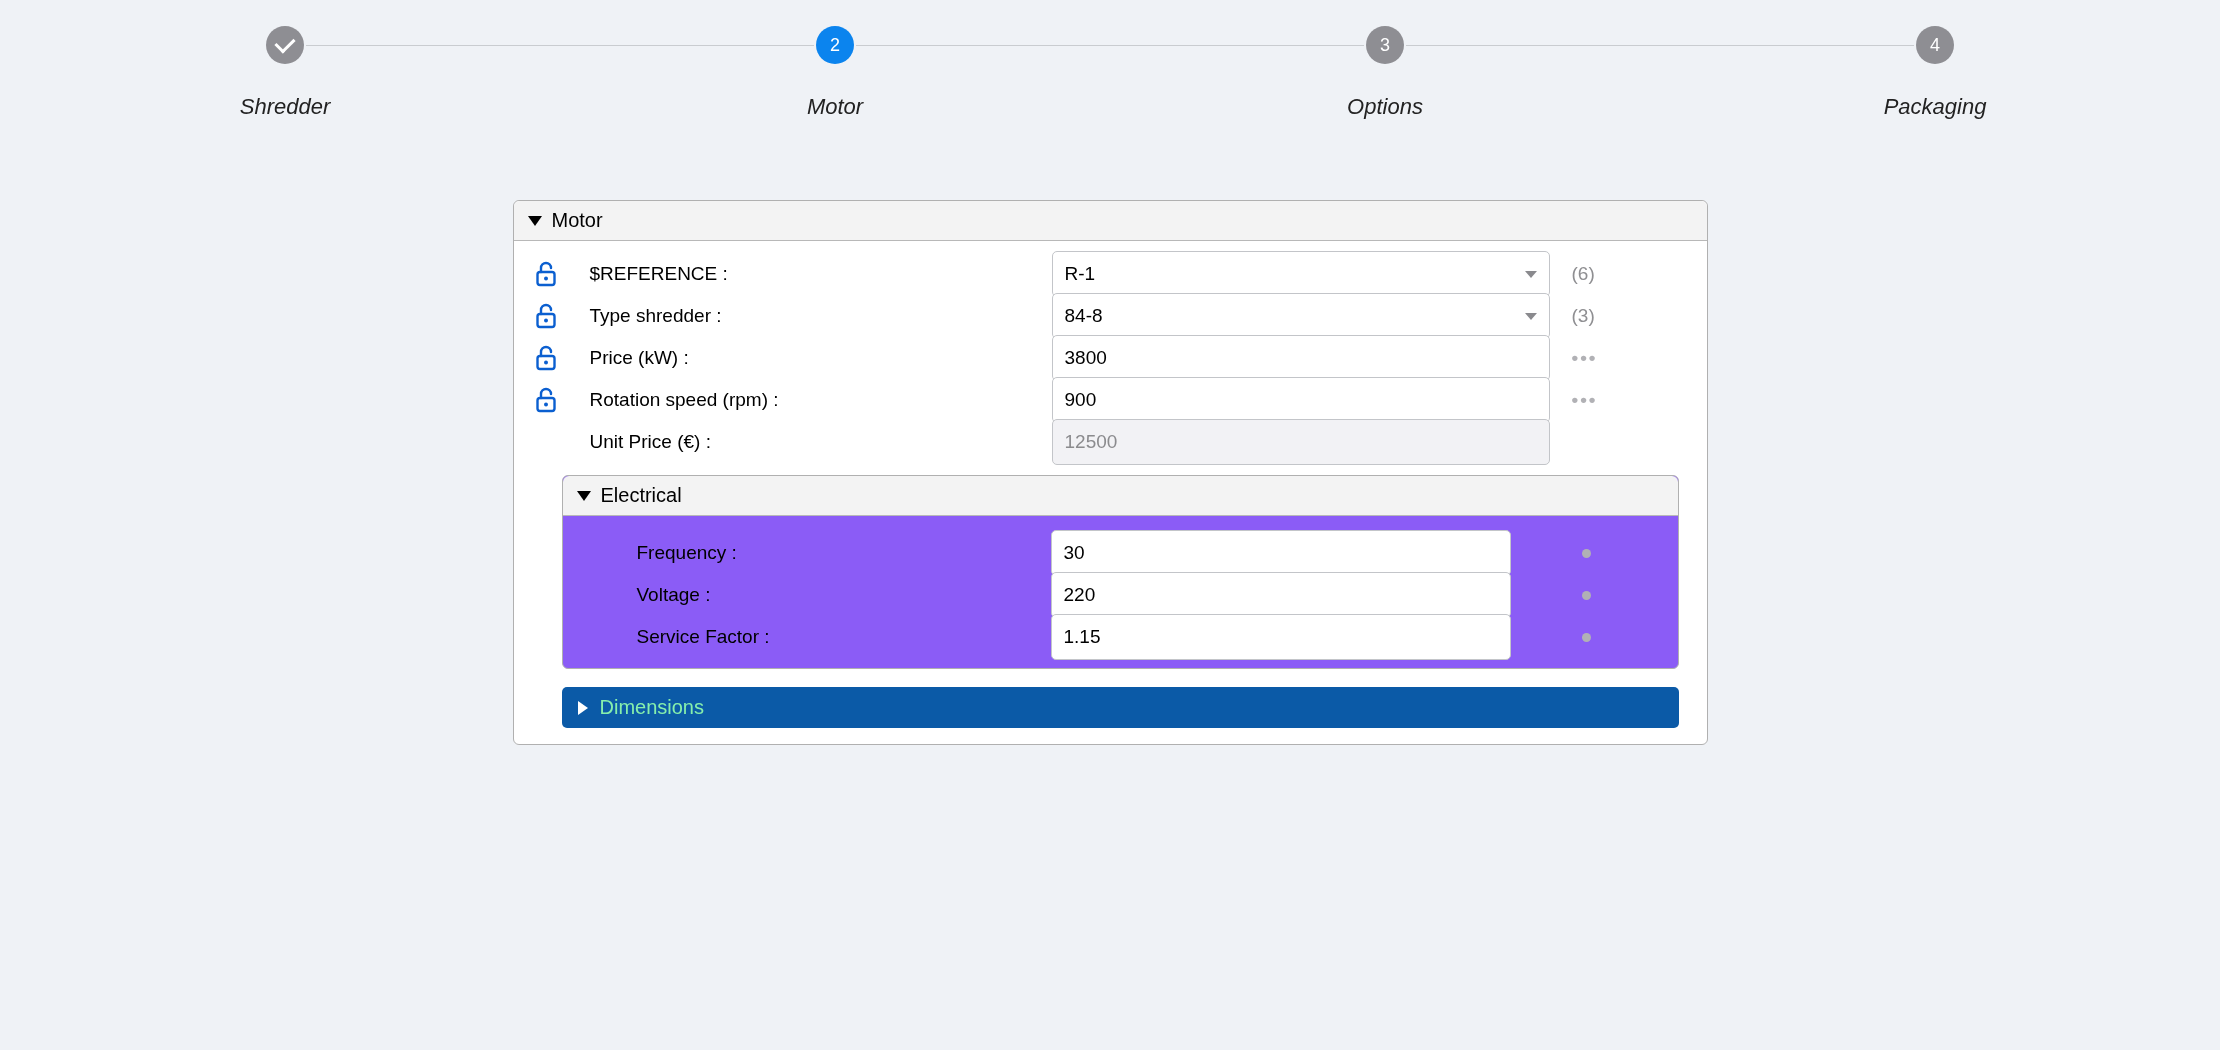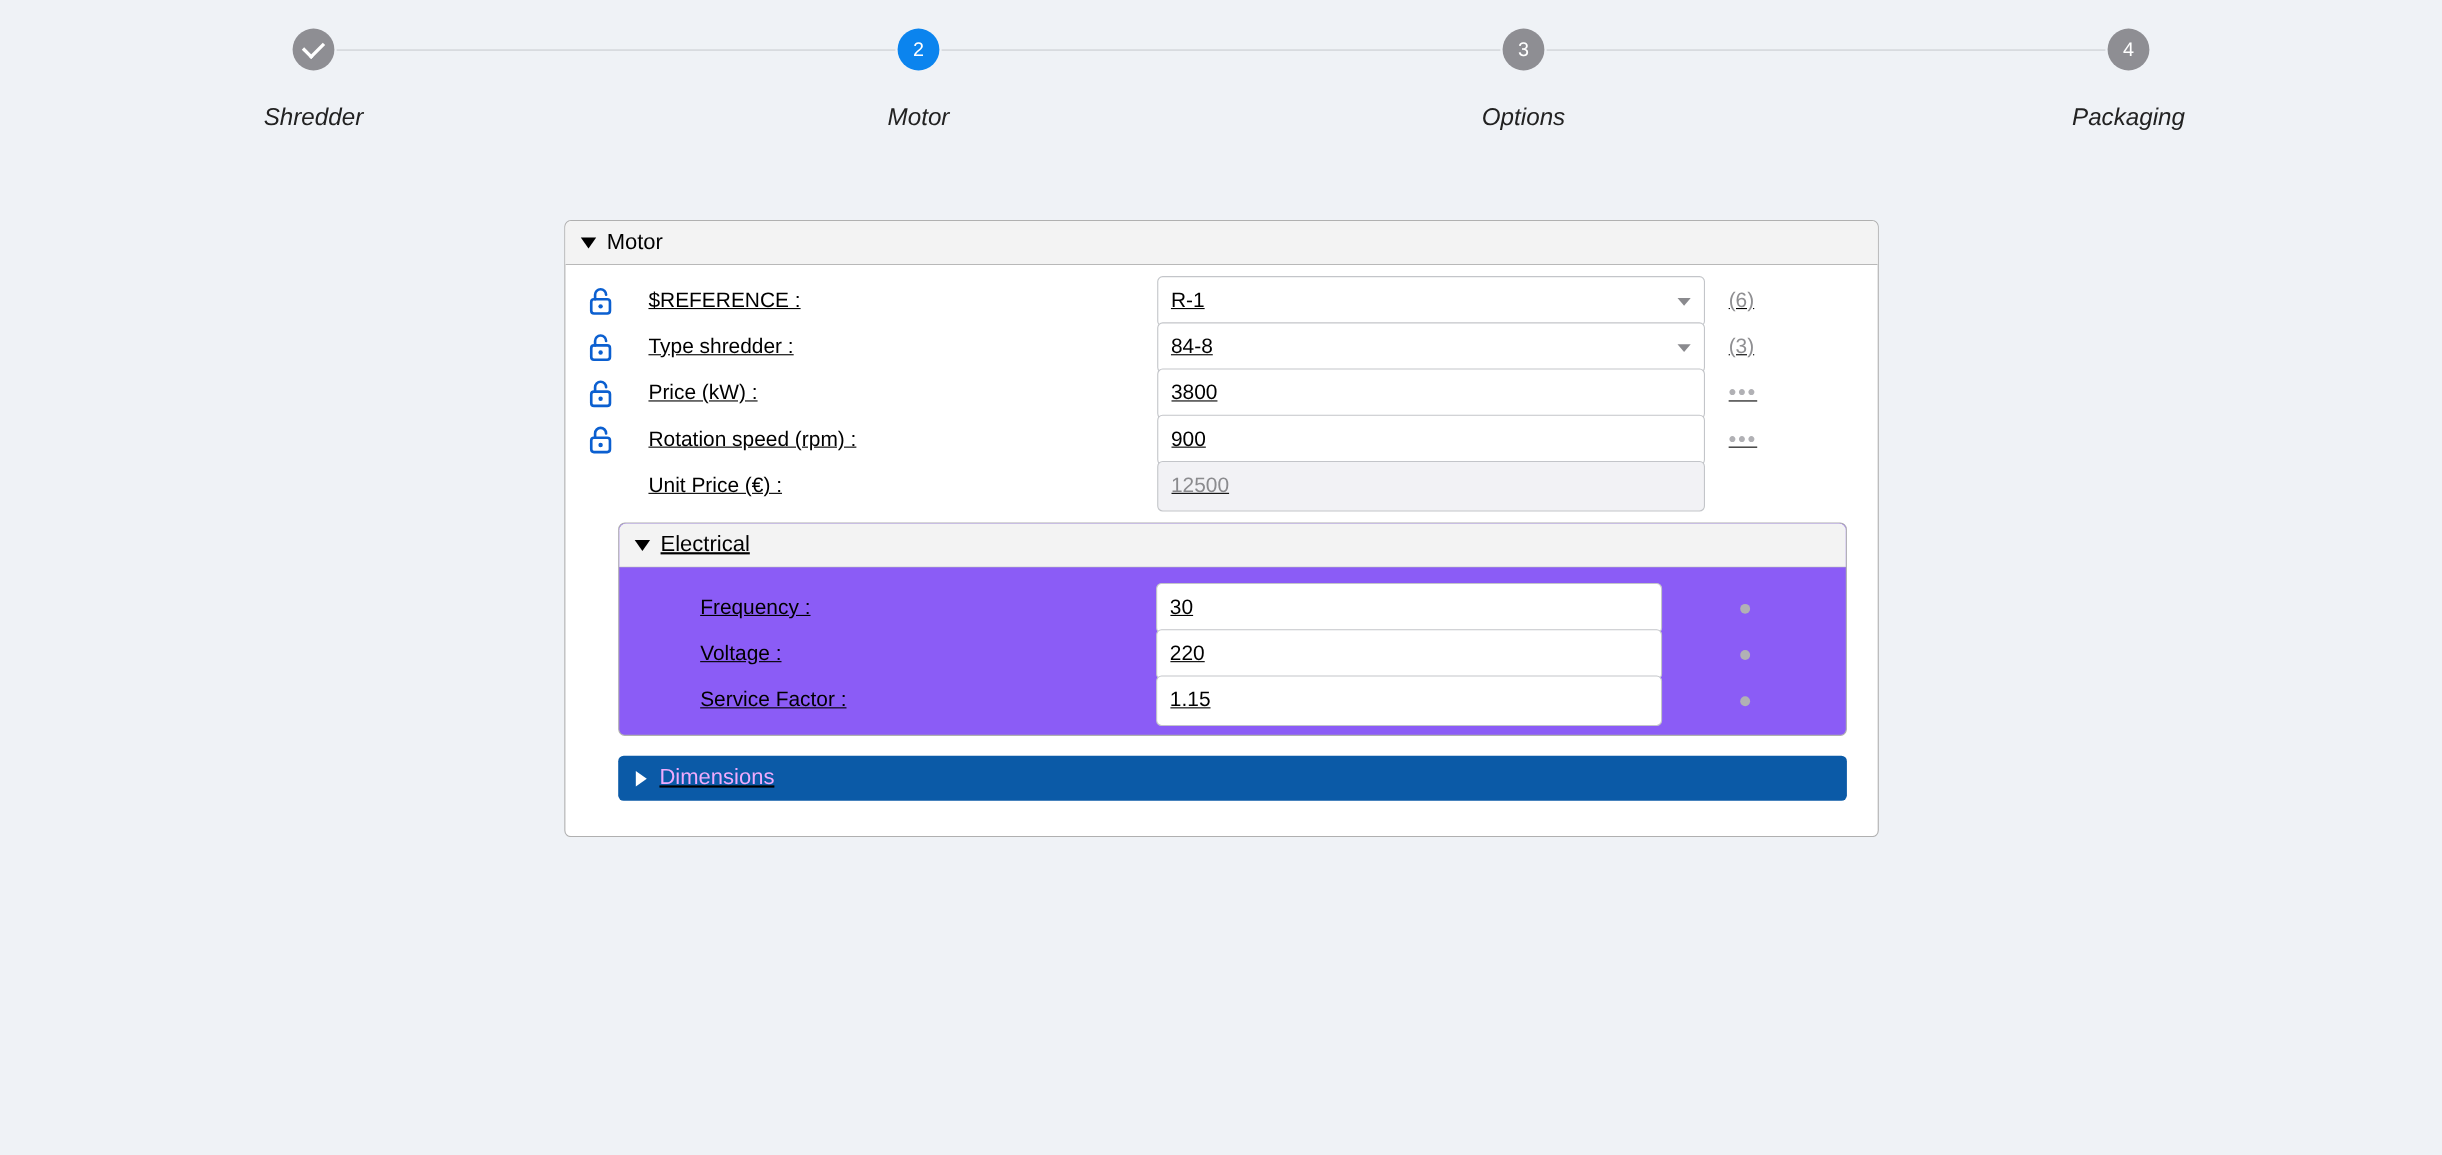--- a/index.html
+++ b/index.html
@@ -84,21 +84,21 @@
   border-right: 7px solid transparent;
   border-top: 10px solid #000;
 }
 .triangle-right-white {
   display: inline-block;
   width: 0; height: 0;
   border-top: 7px solid transparent;
   border-bottom: 7px solid transparent;
   border-left: 10px solid #fff;
 }
-.panel-body { padding: 12px 18px 32px; text-decoration: underline; }
+.panel-body { padding: 12px 18px 16px; }
 
 .row {
   display: flex;
   align-items: center;
   height: 42px;
   gap: 0;
 }
 .lock-col {
   width: 58px;
   display: flex;
@@ -164,21 +164,21 @@
   align-items: center;
   height: 42px;
 }
 .sublabel { width: 478px; padding-left: 64px; }
 .subinput { width: 460px; }
 .subtrail { flex: 1; display: flex; justify-content: center; }
 
 .collapsed-bar {
   margin: 18px 10px 0 30px;
   background: #0b5aa7;
-  color: #f0abfc;
+  color: #86efac;
   border-radius: 5px;
   padding: 9px 16px;
   display: flex;
   align-items: center;
   gap: 12px;
   font-size: 20px;
 }
 
 .lock-svg { width: 24px; height: 28px; }
 </style>

